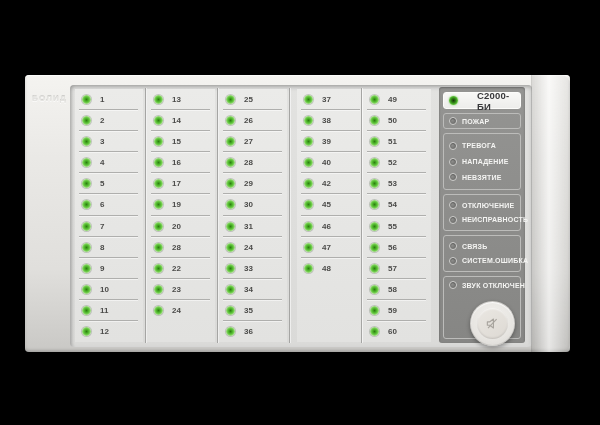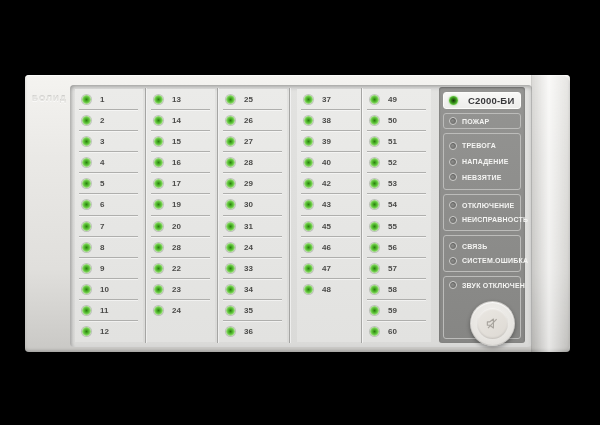--- a/index.html
+++ b/index.html
@@ -85,21 +85,21 @@
     box-shadow:inset 0 1px 2px rgba(0,0,0,.3);
   }
   .sbox{
     position:absolute;left:4px;width:78px;box-sizing:border-box;
     border:1px solid #bcbcba;border-radius:3px;
   }
   .sbox-title{
     top:5px;height:17px;
     background:linear-gradient(#f8f8f6,#ededeb);
     border-color:#fcfcfa;
-    display:flex;align-items:center;gap:10px;padding-left:5px;
+    display:flex;align-items:center;gap:19px;padding-left:5px;
   }
   .model-label{font-size:9.5px;font-weight:bold;color:#38383a;letter-spacing:.2px;}
   .sbox-single, .sbox-group{display:flex;flex-direction:column;justify-content:space-evenly;}
   .sbox-pozhar{top:26px;height:16px;}
   .sbox-g1{top:46px;height:57px;}
   .sbox-g2{top:107px;height:37px;}
   .sbox-g3{top:148px;height:37px;}
   .sbox-zvuk{top:189px;height:63px;justify-content:flex-start;padding-top:4px;}
   .srow{display:flex;align-items:center;gap:5px;padding-left:5px;}
   .slabel{
@@ -293,24 +293,20 @@
           <div class="zone-row">
             <span class="led-on"></span>
             <span class="zone-num">40</span>
           </div>
           <div class="zone-row">
             <span class="led-on"></span>
             <span class="zone-num">42</span>
           </div>
           <div class="zone-row">
             <span class="led-on"></span>
-            <span class="zone-num">43</span>
-          </div>
-          <div class="zone-row">
-            <span class="led-on"></span>
             <span class="zone-num">45</span>
           </div>
           <div class="zone-row">
             <span class="led-on"></span>
             <span class="zone-num">46</span>
           </div>
           <div class="zone-row">
             <span class="led-on"></span>
             <span class="zone-num">47</span>
           </div>

